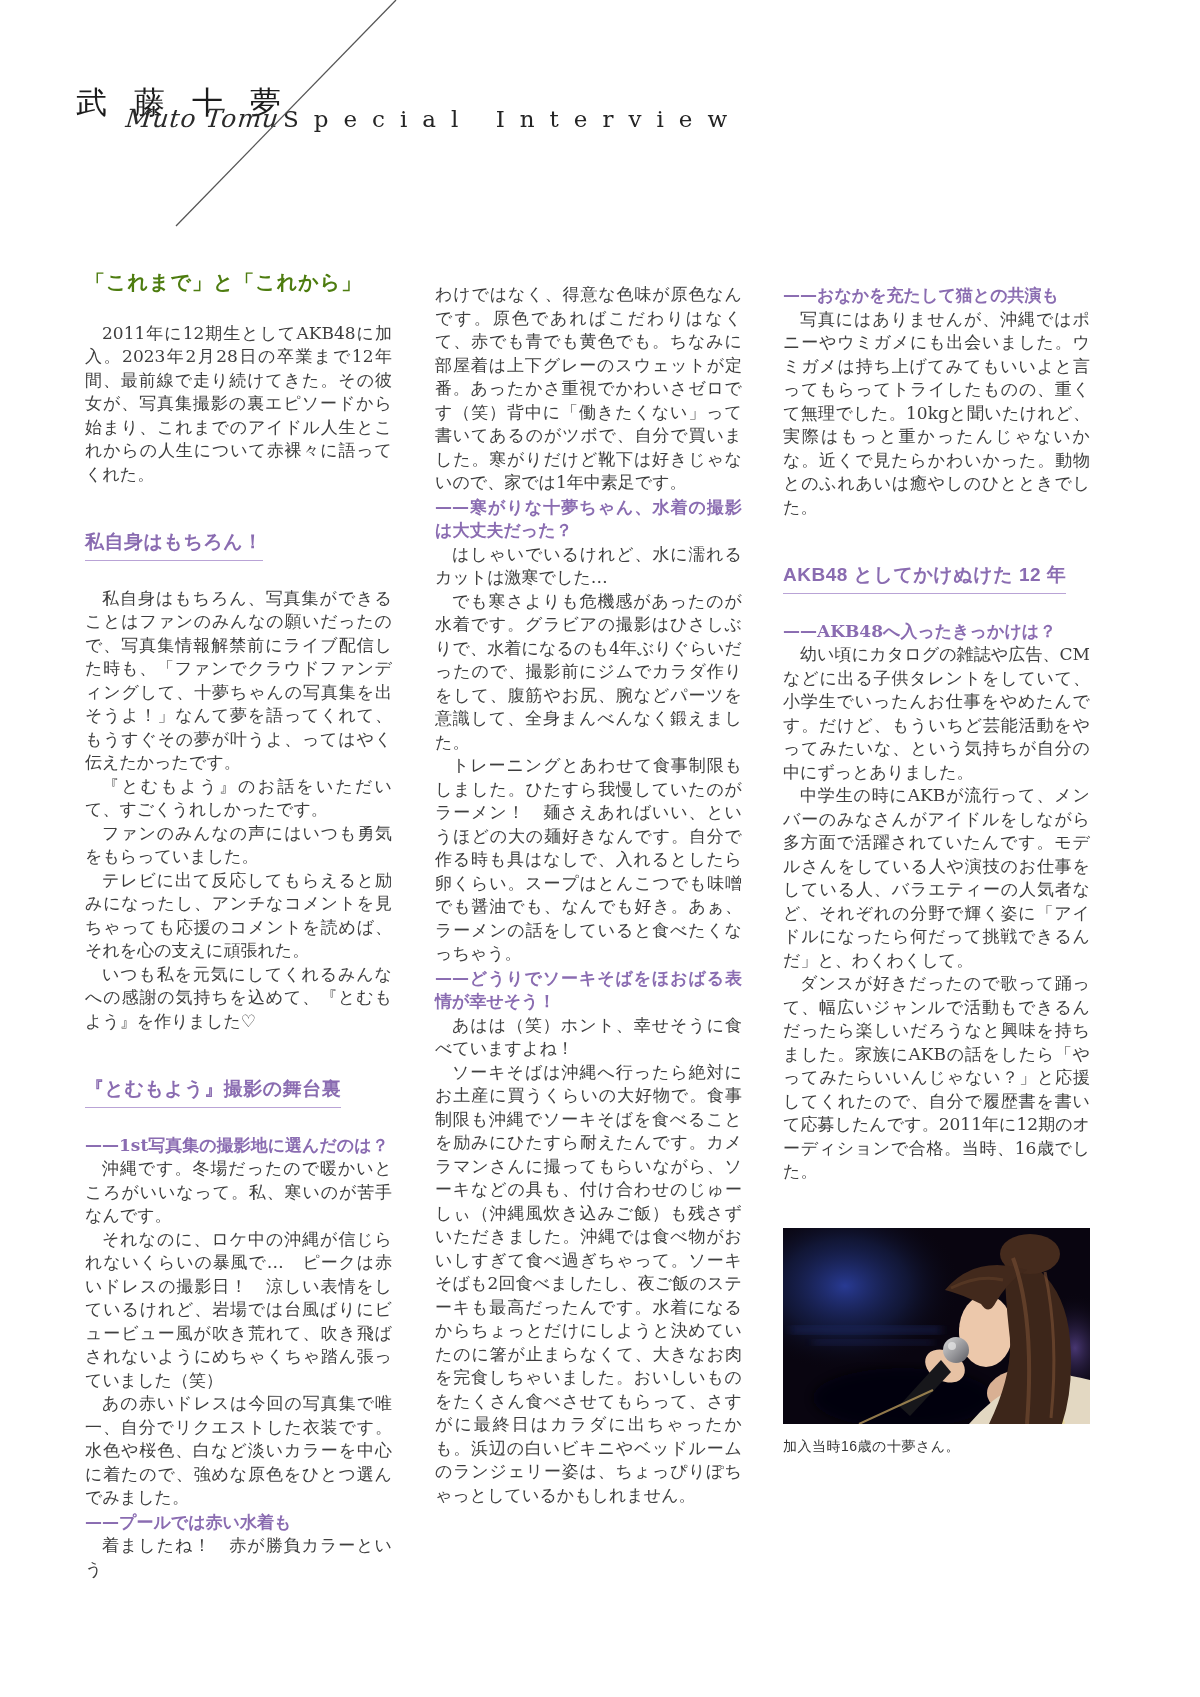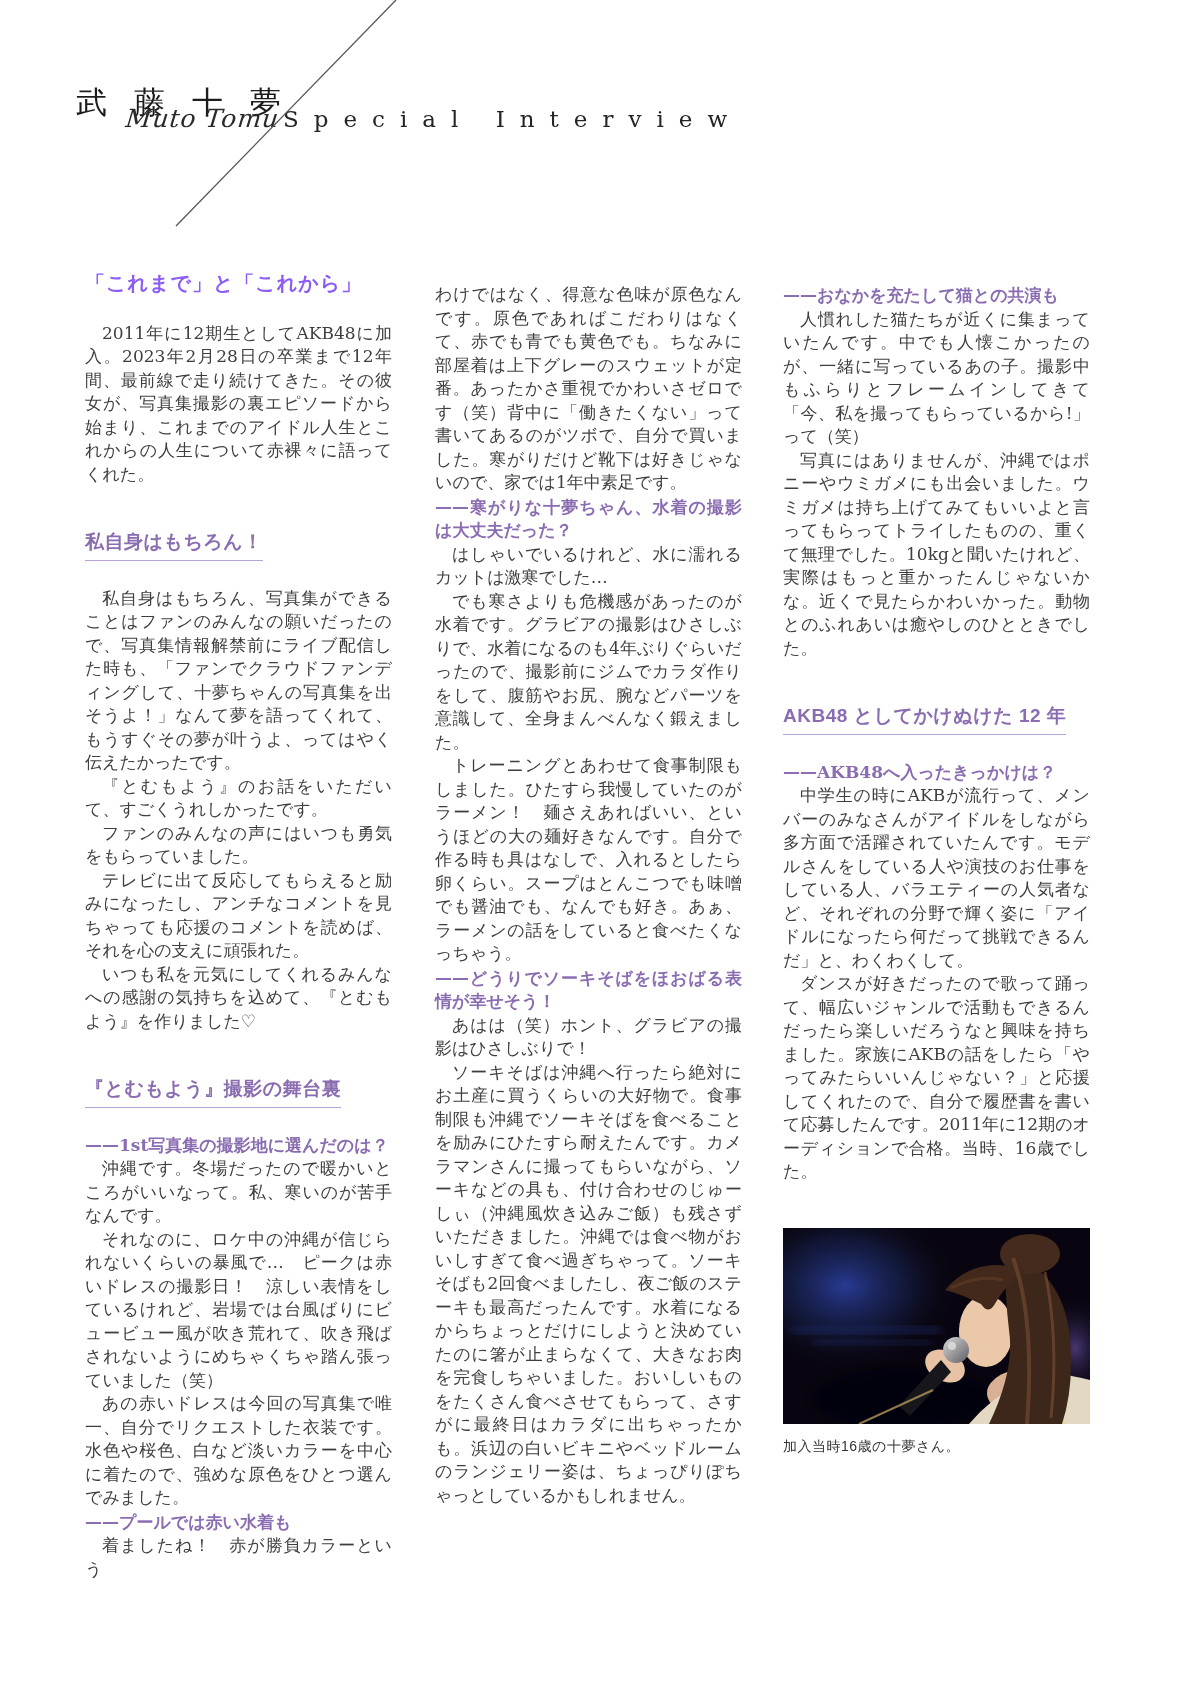--- a/index.html
+++ b/index.html
@@ -18,22 +18,22 @@
   
   .col{position:absolute;width:307px;font-size:17px;line-height:23.5px;
        text-align:justify;color:#3e3e3e;}
   #col1{left:85px;top:272px;}
   #col2{left:435px;top:283px;}
   #col3{left:783px;top:283px;}
 
   .col-p{margin:0;}
   .col-p.indent{text-indent:17px;}
   .col-q{color:#8a6cb1;font-weight:bold;margin:1px 0 0;}
-  .col-h1{font-family:Liberation Serif, serif;font-weight:bold;
-          font-size:20px;color:#8b5cf6;margin:0 0 26px;letter-spacing:1px;}
+  .col-h1{font-family:Liberation Mono, monospace;font-weight:bold;
+          font-size:20px;color:#4d7c0f;margin:0 0 26px;letter-spacing:1px;}
   .col-h2{font-family:"Liberation Sans","DejaVu Sans",sans-serif;font-weight:bold;
           font-size:19px;color:#8a6cb1;margin:44px 0 26px;padding-bottom:6px;
           border-bottom:1px solid #b9a3d6;width:fit-content;letter-spacing:0.5px;}
   .col > :first-child{margin-top:0;}
 
   
   .photo-fig{margin:44px 0 8px;width:307px;}
   .photo-frame{width:307px;height:196px;display:block;}
   .caption{font-family:"Liberation Sans","DejaVu Sans",sans-serif;font-size:14px;
            color:#333;margin-top:11px;letter-spacing:0.5px;}
@@ -67,30 +67,30 @@
     <div class="col-q">——プールでは赤い水着も</div>
     <p class="col-p indent">着ましたね！　赤が勝負カラーという</p>
   </div>
 <div class="col" id="col2">
     <p class="col-p">わけではなく、得意な色味が原色なんです。原色であればこだわりはなくて、赤でも青でも黄色でも。ちなみに部屋着は上下グレーのスウェットが定番。あったかさ重視でかわいさゼロです（笑）背中に「働きたくない」って書いてあるのがツボで、自分で買いました。寒がりだけど靴下は好きじゃないので、家では1年中素足です。</p>
     <div class="col-q">——寒がりな十夢ちゃん、水着の撮影は大丈夫だった？</div>
     <p class="col-p indent">はしゃいでいるけれど、水に濡れるカットは激寒でした…</p>
     <p class="col-p indent">でも寒さよりも危機感があったのが水着です。グラビアの撮影はひさしぶりで、水着になるのも4年ぶりぐらいだったので、撮影前にジムでカラダ作りをして、腹筋やお尻、腕などパーツを意識して、全身まんべんなく鍛えました。</p>
     <p class="col-p indent">トレーニングとあわせて食事制限もしました。ひたすら我慢していたのがラーメン！　麺さえあればいい、というほどの大の麺好きなんです。自分で作る時も具はなしで、入れるとしたら卵くらい。スープはとんこつでも味噌でも醤油でも、なんでも好き。あぁ、ラーメンの話をしていると食べたくなっちゃう。</p>
     <div class="col-q">——どうりでソーキそばをほおばる表情が幸せそう！</div>
-    <p class="col-p indent">あはは（笑）ホント、グラビアの撮影はひさしぶりで！</p>
+    <p class="col-p indent">あはは（笑）ホント、幸せそうに食べていますよね！</p>
     <p class="col-p indent">ソーキそばは沖縄へ行ったら絶対にお土産に買うくらいの大好物で。食事制限も沖縄でソーキそばを食べることを励みにひたすら耐えたんです。カメラマンさんに撮ってもらいながら、ソーキなどの具も、付け合わせのじゅーしぃ（沖縄風炊き込みご飯）も残さずいただきました。沖縄では食べ物がおいしすぎて食べ過ぎちゃって。ソーキそばも2回食べましたし、夜ご飯のステーキも最高だったんです。水着になるからちょっとだけにしようと決めていたのに箸が止まらなくて、大きなお肉を完食しちゃいました。おいしいものをたくさん食べさせてもらって、さすがに最終日はカラダに出ちゃったかも。浜辺の白いビキニやベッドルームのランジェリー姿は、ちょっぴりぽちゃっとしているかもしれません。</p>
   </div>
 <div class="col" id="col3">
   <div>
       <div class="col-q">——おなかを充たして猫との共演も</div>
-      <p class="col-p indent">人慣れした猫たちが近くに集まっていたんです。中でも人懐こかったのが、一緒に写っているあの子。撮影中もふらりとフレームインしてきて「今、私を撮ってもらっているから!」って（笑）</p>
       <p class="col-p indent">写真にはありませんが、沖縄ではポニーやウミガメにも出会いました。ウミガメは持ち上げてみてもいいよと言ってもらってトライしたものの、重くて無理でした。10kgと聞いたけれど、実際はもっと重かったんじゃないかな。近くで見たらかわいかった。動物とのふれあいは癒やしのひとときでした。</p>
       <div class="col-h2">AKB48 としてかけぬけた 12 年</div>
       <div class="col-q">——AKB48へ入ったきっかけは？</div>
+      <p class="col-p indent">幼い頃にカタログの雑誌や広告、CMなどに出る子供タレントをしていて、小学生でいったんお仕事をやめたんです。だけど、もういちど芸能活動をやってみたいな、という気持ちが自分の中にずっとありました。</p>
       <p class="col-p indent">中学生の時にAKBが流行って、メンバーのみなさんがアイドルをしながら多方面で活躍されていたんです。モデルさんをしている人や演技のお仕事をしている人、バラエティーの人気者など、それぞれの分野で輝く姿に「アイドルになったら何だって挑戦できるんだ」と、わくわくして。</p>
       <p class="col-p indent">ダンスが好きだったので歌って踊って、幅広いジャンルで活動もできるんだったら楽しいだろうなと興味を持ちました。家族にAKBの話をしたら「やってみたらいいんじゃない？」と応援してくれたので、自分で履歴書を書いて応募したんです。2011年に12期のオーディションで合格。当時、16歳でした。</p>
     </div>
   <figure class="photo-fig" style="margin-left:0;margin-right:0;">
     <svg class="photo-frame" viewBox="0 0 307 196">
       <defs>
         <radialGradient id="blueGlow" cx="50%" cy="50%" r="50%">
           <stop offset="0%" stop-color="#2a3d9a" stop-opacity="0.95"></stop>
           <stop offset="55%" stop-color="#17224f" stop-opacity="0.6"></stop>
           <stop offset="100%" stop-color="#0a0710" stop-opacity="0"></stop>

